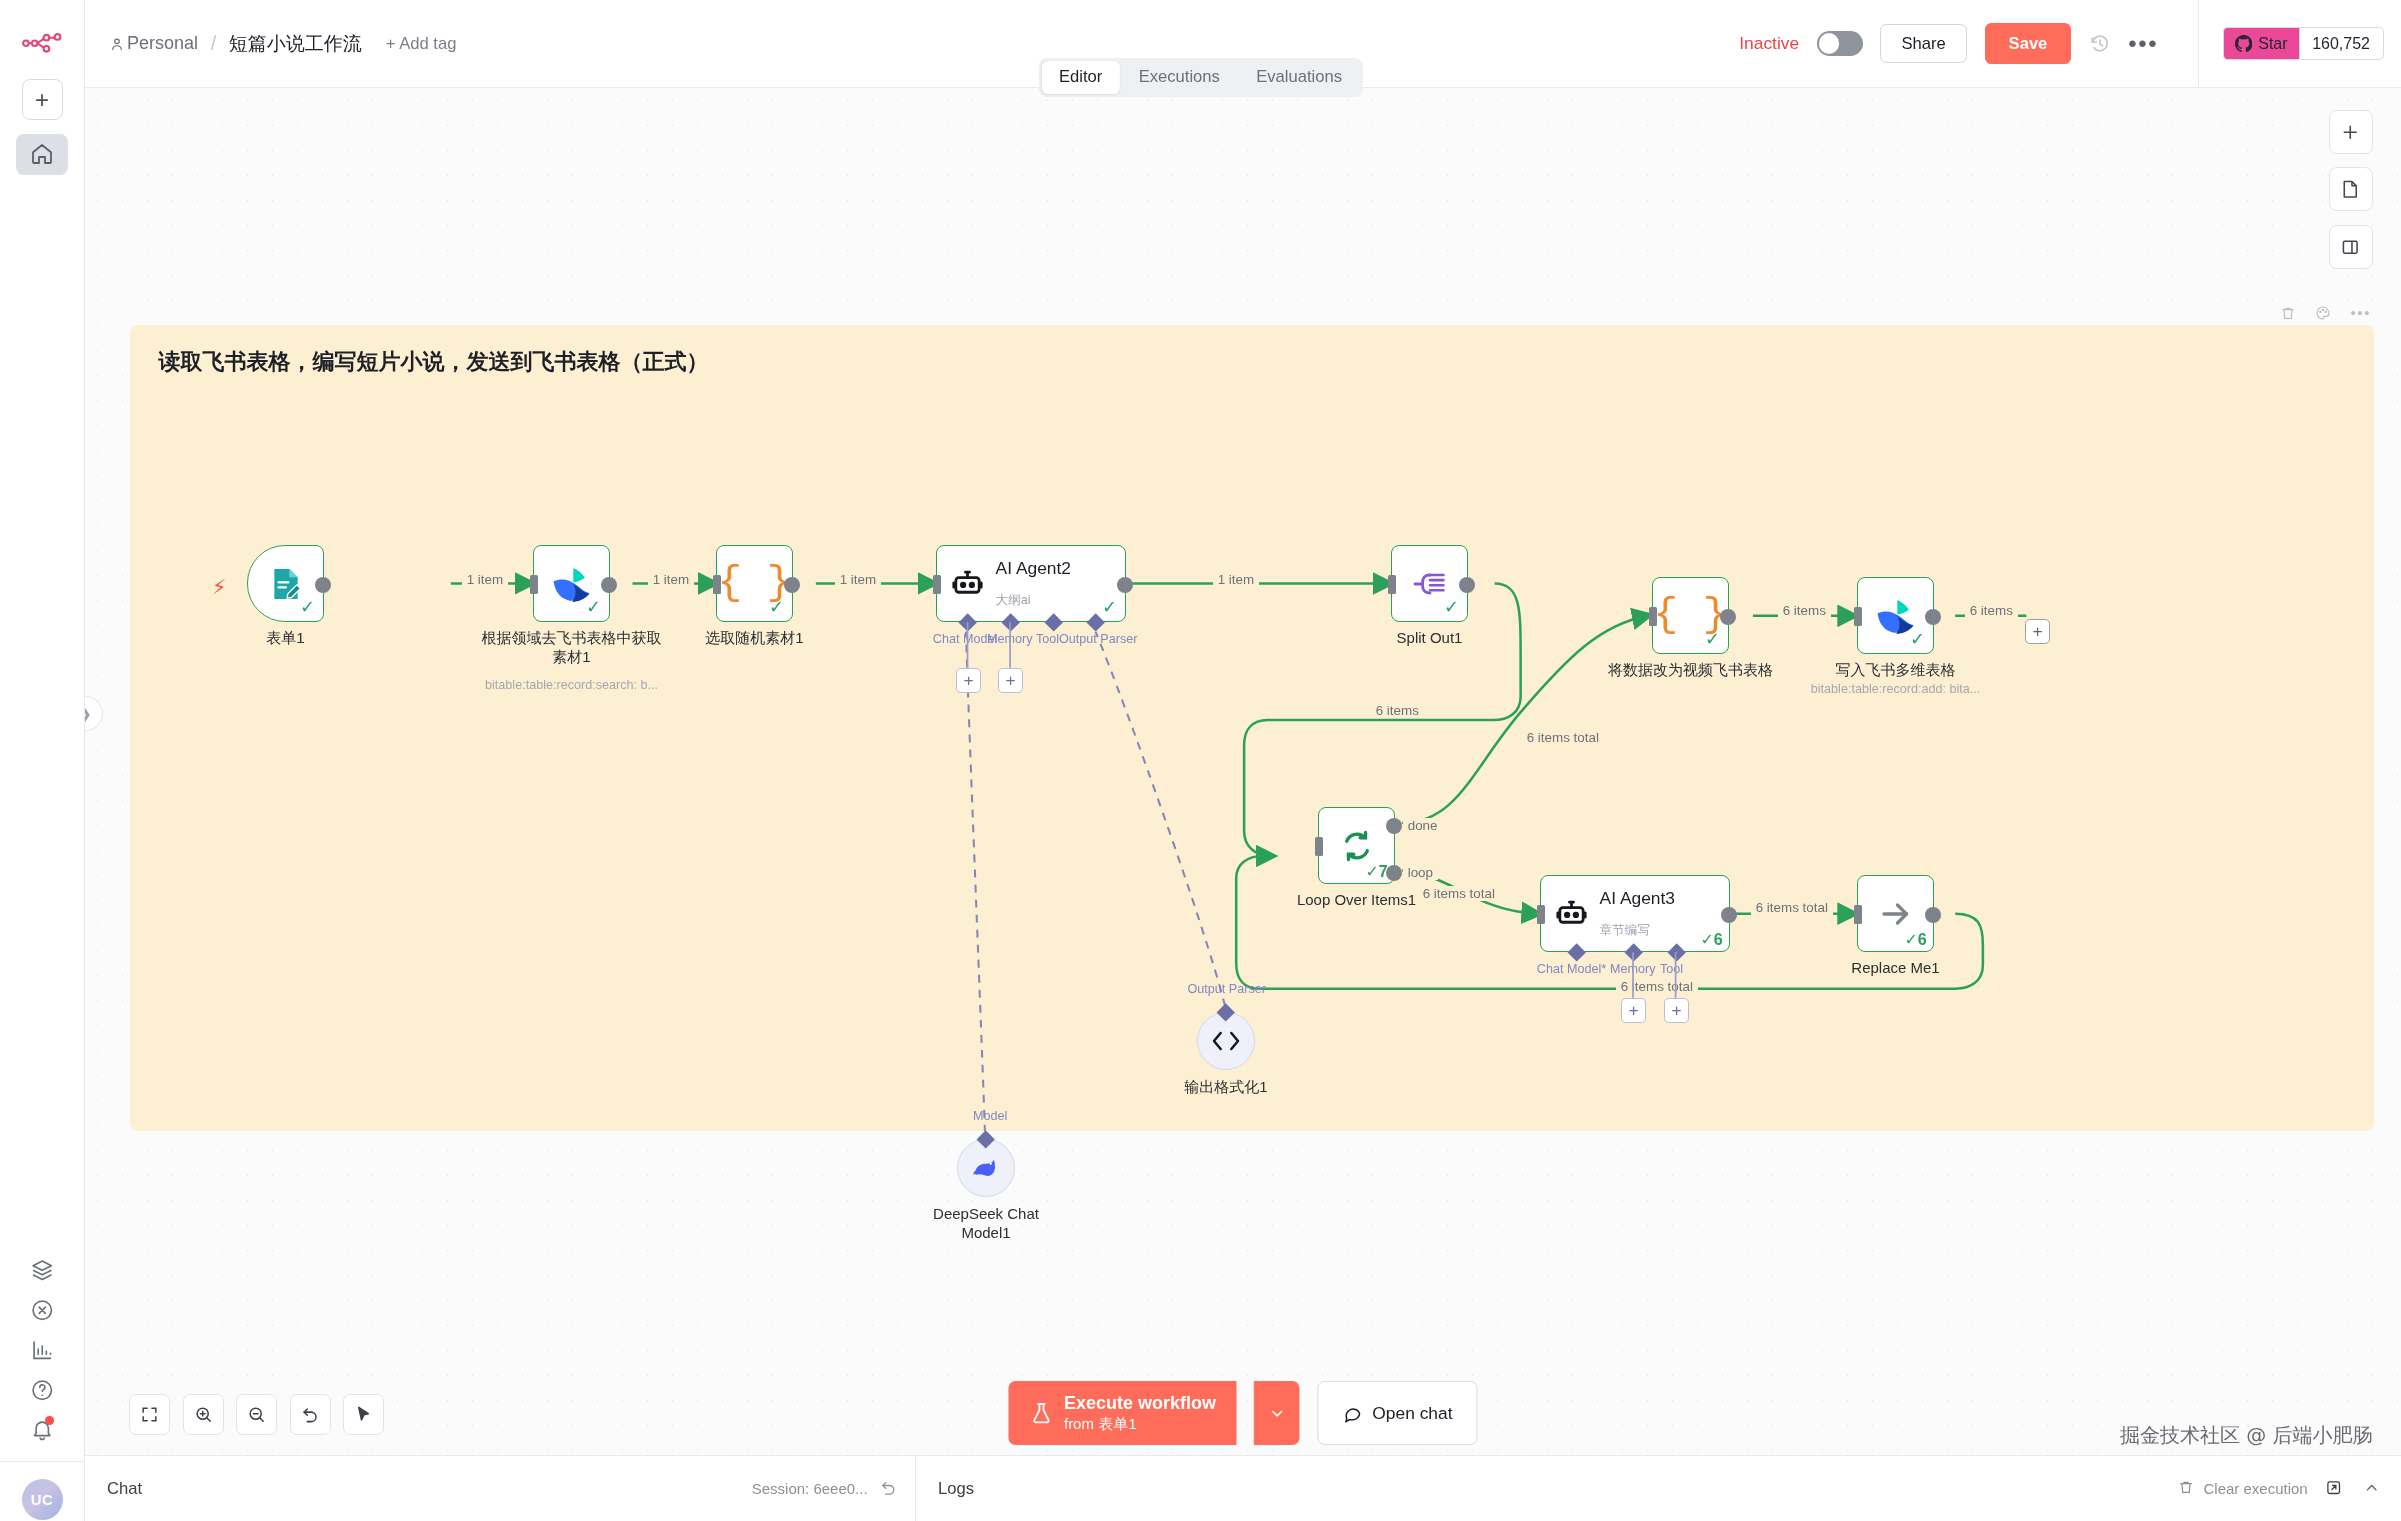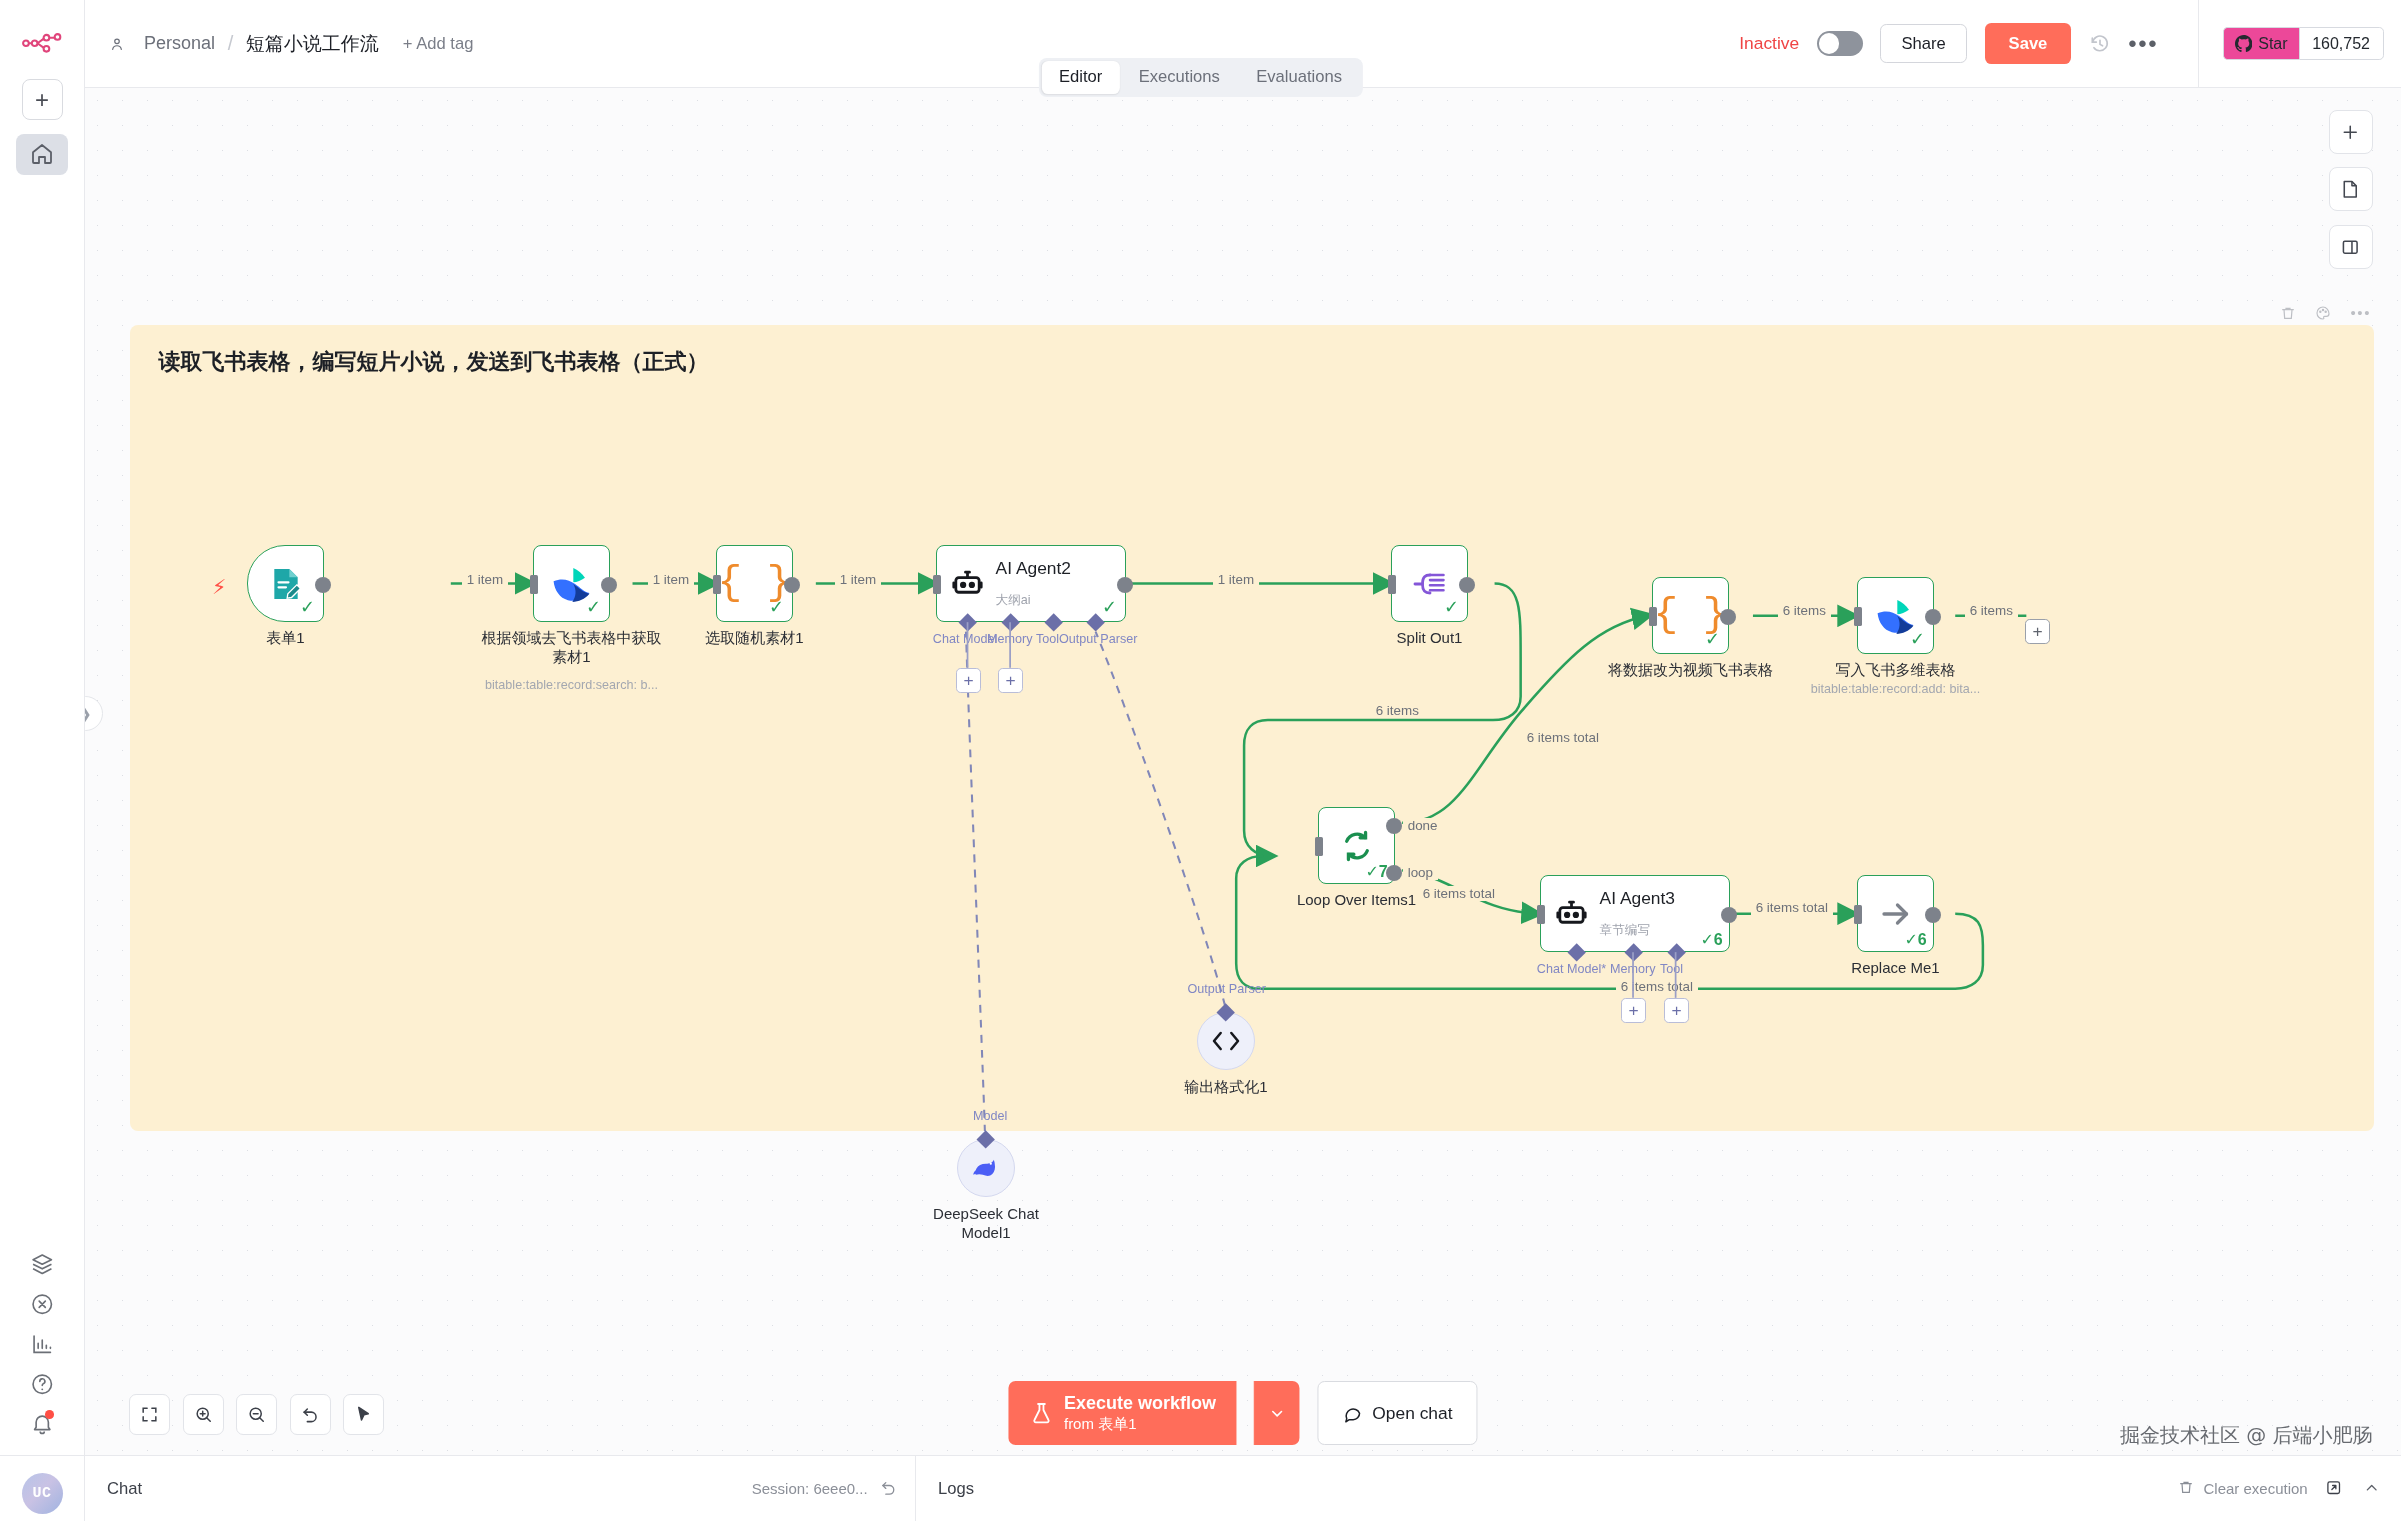--- a/index.html
+++ b/index.html
@@ -25,38 +25,38 @@
   }
   .rail-home {
     margin-top: 13.4px; width: 52px; height: 41px; border-radius: 8px;
     background: #dcdfe6; display: flex; align-items: center; justify-content: center; cursor:pointer;
   }
   .rail-spacer { flex: 1; }
   .rail-icon {
     width: 44px; height: 40px; display: flex; align-items: center; justify-content: center;
     color: #6b6f76; margin-bottom: 0px; position: relative; cursor: pointer;
   }
-  .rail-bottom { display:flex; flex-direction:column; align-items:center; padding-bottom: 8px; width:100%;font-family:Liberation Mono, monospace; }
+  .rail-bottom { display:flex; flex-direction:column; align-items:center; padding-bottom: 2px; width:100%; }
   .rail-divider { width: 100%; height:0.8px; background:#e8e9ed; margin: 11px 0 0 0; }
   .avatar {
     width: 41px; height: 41px; border-radius: 50%;
     background: linear-gradient(135deg,#b7c4e8 0%,#c9c2e4 45%,#9fb3e0 100%);
     display:flex; align-items:center; justify-content:center;
     color:#fff; font-size:15px; font-weight:600; letter-spacing:0.4px; margin-top: 17.4px; cursor:pointer;
   }
   .notif-dot { position:absolute; top:6.3px; right:10.3px; width:8.7px; height:8.7px; border-radius:50%; background:#ff4f45; }
 
   
   #header {
     position: absolute; left: 85px; top: 0; right: 0; height: 88px;
     background: #fff; border-bottom: 0.8px solid #e8e9ed;
     display: flex; align-items: center; padding: 0 0 0 24px; z-index: 30;
   }
   .bc { display:flex; align-items:center; gap:0; }
-  .bc-personal { display:flex; align-items:center; gap:19px; color:#6c707a; font-size:18px; cursor:pointer;}
+  .bc-personal { display:flex; align-items:center; gap:2px; color:#6c707a; font-size:18px; cursor:pointer;}
   .bc-sep { color:#c6c9d0; font-size:20px; margin: 0 12.6px; }
   .bc-title { color:#1c1f26; font-size:19px; cursor:pointer;}
   .bc-addtag { color:#7a7e88; font-size:16.6px; margin-left:24px; cursor:pointer;}
   .hdr-tabs {
     position:absolute; left:50%; transform:translateX(-50%); top: 58px;
     display:flex; background:#eef0f4; border-radius:8px; padding:3.2px; gap:1.6px; z-index:31;
   }
   .hdr-tab { padding: 6.3px 17.4px; border-radius:6.3px; font-size:16.6px; color:#6c707a; cursor:pointer;}
   .hdr-tab.active { background:#fff; color:#1c1f26; box-shadow:0 0.8px 1.6px rgba(0,0,0,.08); }
   .hdr-right { margin-left:auto; display:flex; align-items:center; gap:17.4px; padding-right: 0; }

